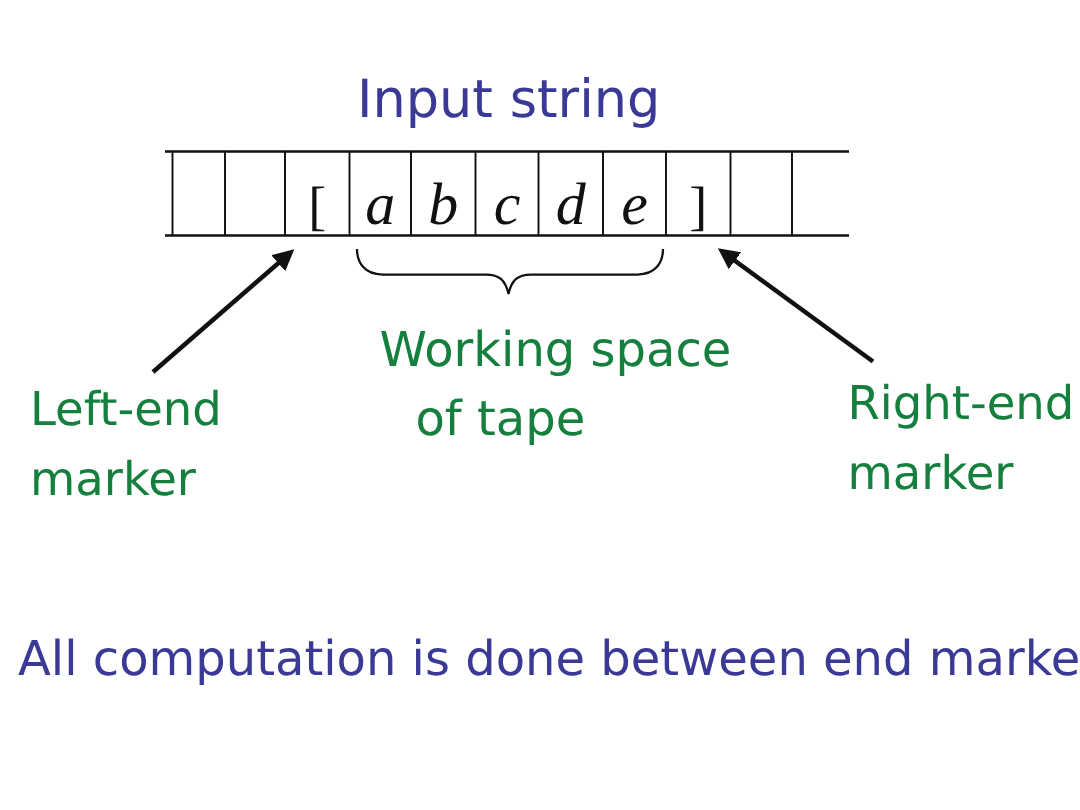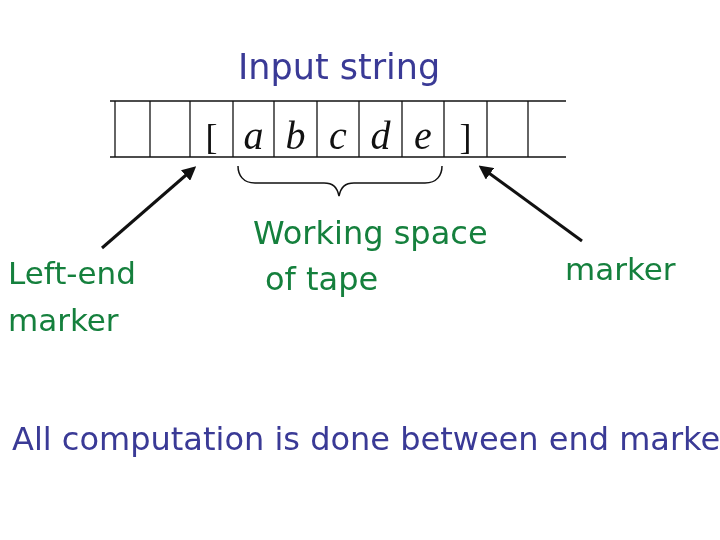--- a/index.html
+++ b/index.html
@@ -44,22 +44,22 @@
     padding-top: 8px;
   }
   .label {
     position: absolute;
     color: #15803d;
     font-size: 31px;
     line-height: 47px;
     white-space: nowrap;
   }
   .label-working { left: 253px; top: 210px; font-size: 32px; line-height: 46px; }
-  .label-working .line2 { margin-left: 12px; }
-  .label-left   { left: 8px;   top: 250px; }
+  .label-working .line2 { margin-left: 24px; }
+  .label-left   { left: 20px;   top: 250px; }
   .label-right  { left: 565px; top: 246px; }
   .footer-note {
     position: absolute;
     left: 12px;
     top: 420px;
     font-size: 32px;
     color: #3a3a96;
     white-space: nowrap;
   }
   .page-number {
@@ -126,20 +126,21 @@
     <div class="line1">Working space</div>
     <div class="line2">of tape</div>
   </div>
 
   <div class="label label-left">
     <div>Left-end</div>
     <div>marker</div>
   </div>
 
   <div class="label label-right">
+    <div>Right-end</div>
     <div>marker</div>
   </div>
 
   <div class="footer-note">All computation is done between end markers</div>
 
   <div class="page-number">3</div>
 
 </div>
 
 </body></html>

